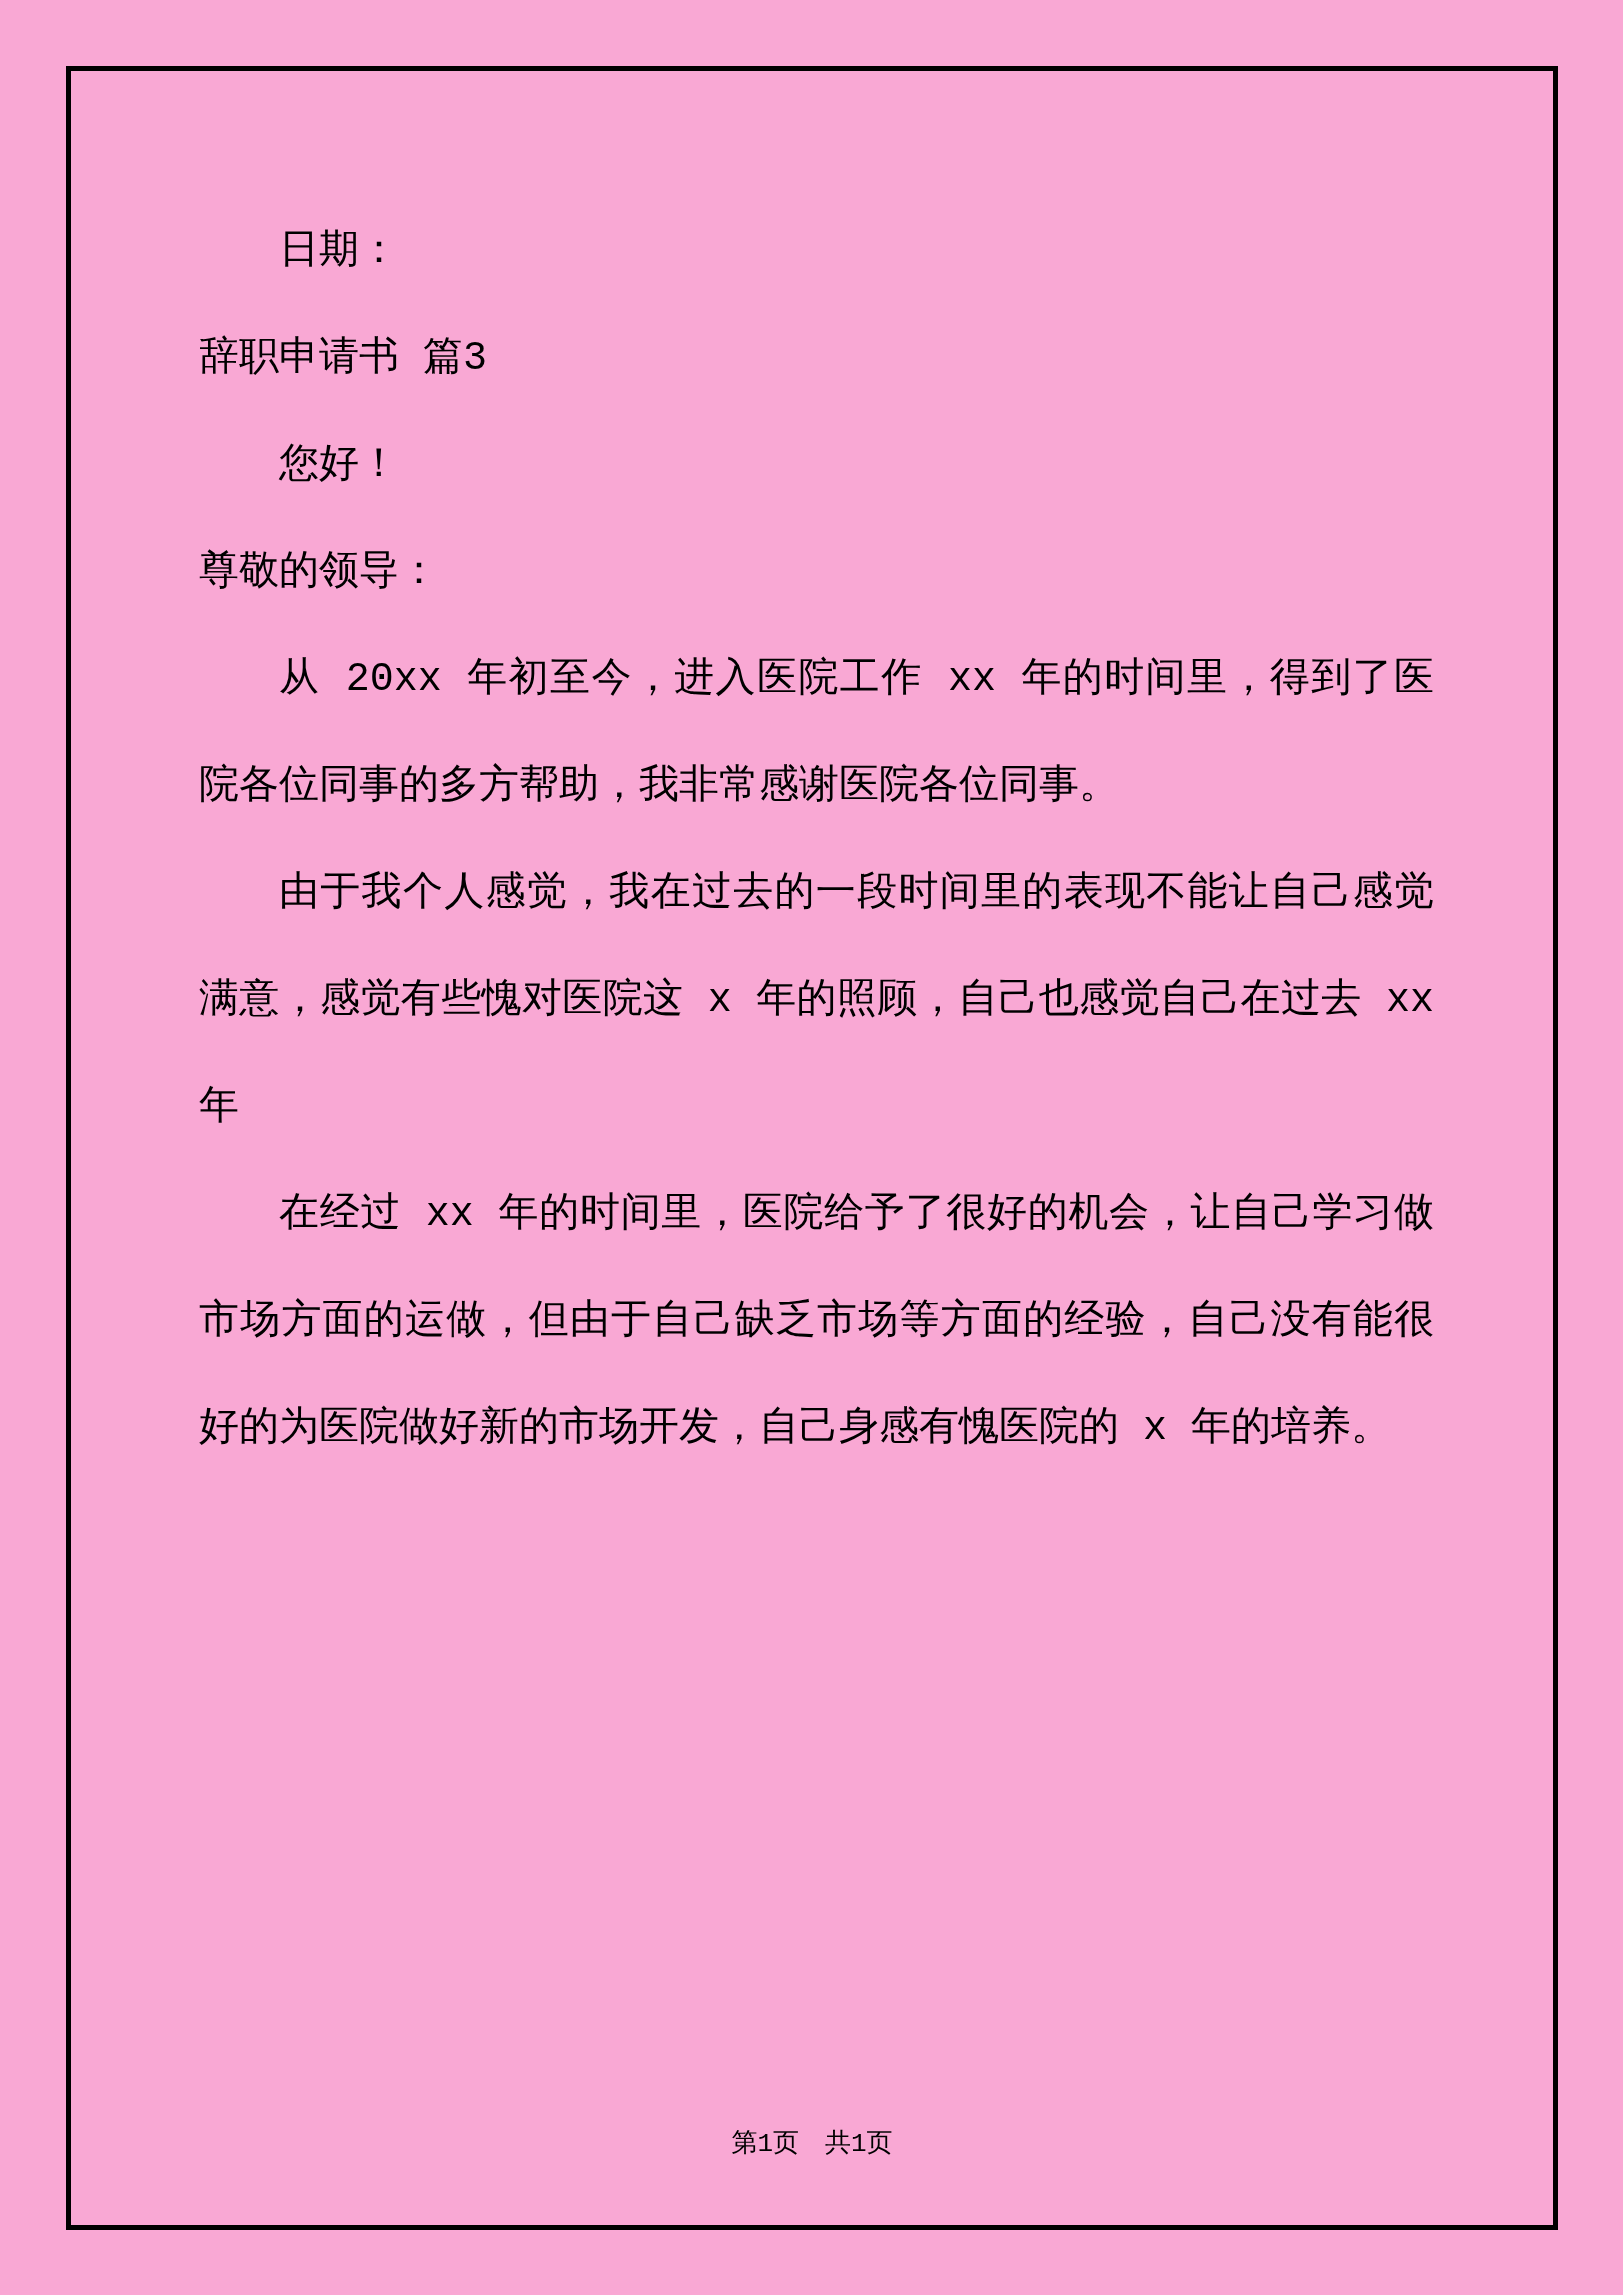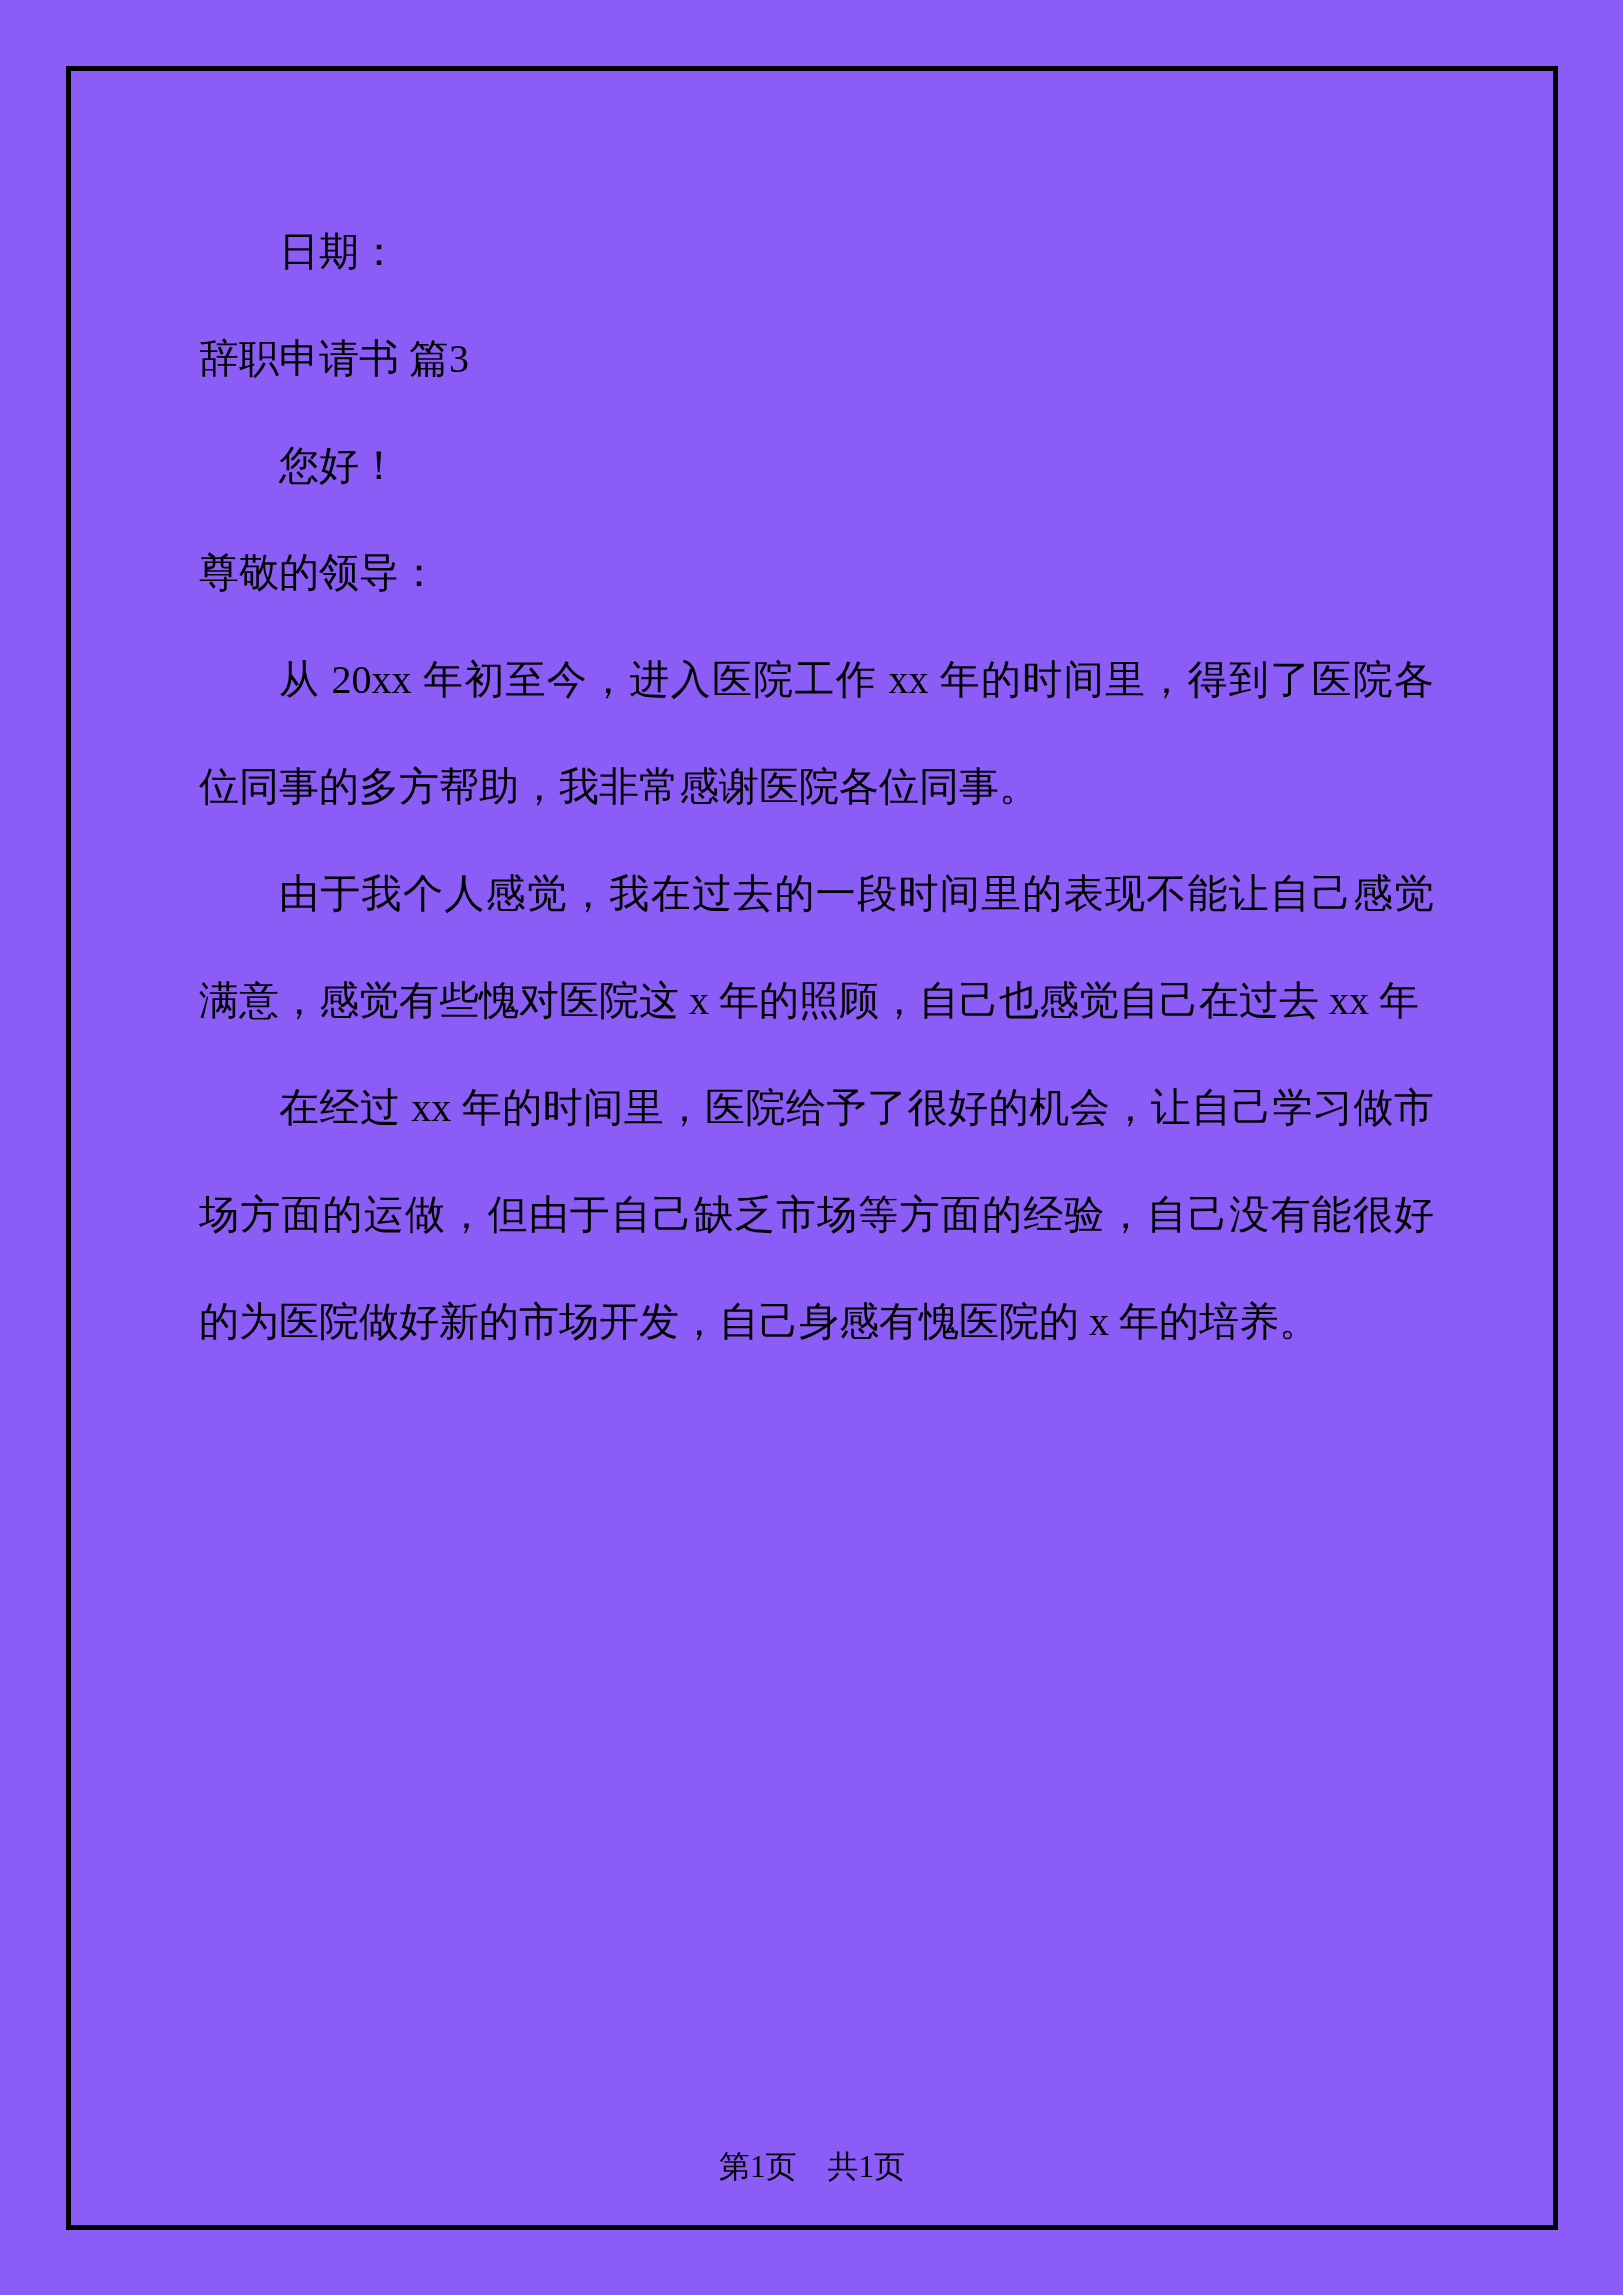--- a/index.html
+++ b/index.html
@@ -4,22 +4,22 @@
 <style>
   html, body {
     margin: 0;
     padding: 0;
     background: #ffffff;
   }
   .page {
     position: relative;
     width: 1623px;
     height: 2295px;
-    background: #8b5cf6;
-    font-family: Liberation Serif, serif;
+    background: #f9a8d4;
+    font-family: Liberation Mono, monospace;
     color: #000000;
     overflow: hidden;
   }
   .frame {
     position: absolute;
     left: 66px;
     top: 66px;
     width: 1492px;
     height: 2164px;
     border: 5px solid #000000;
@@ -34,23 +34,23 @@
     word-spacing: 0;
     white-space: normal;
   }
   .para.indent {
     text-indent: 2em;
   }
   .footer {
     position: absolute;
     left: 0;
     right: 0;
-    bottom: 43px;
+    bottom: 65px;
     text-align: center;
-    font-size: 31px;
+    font-size: 26px;
     line-height: 31px;
   }
 </style>
 </head>
 <body>
 
 <div class="page">
   <div class="frame">
     <div class="para indent">日期：</div>
     <div class="para">辞职申请书 篇3</div>

